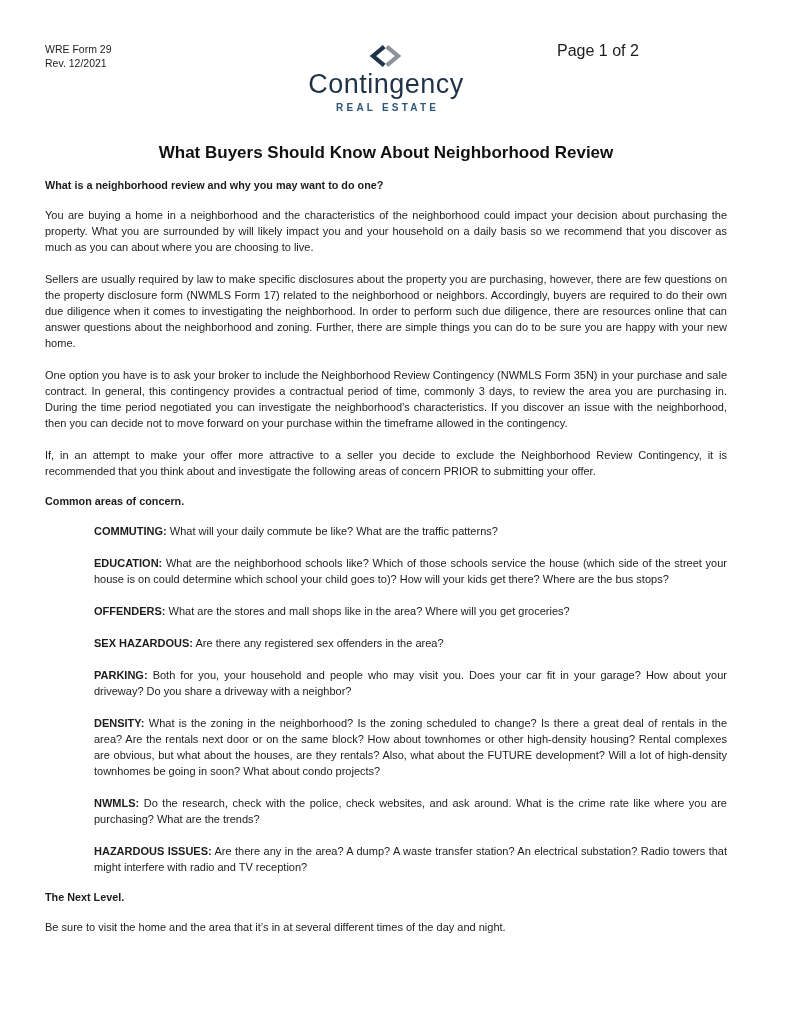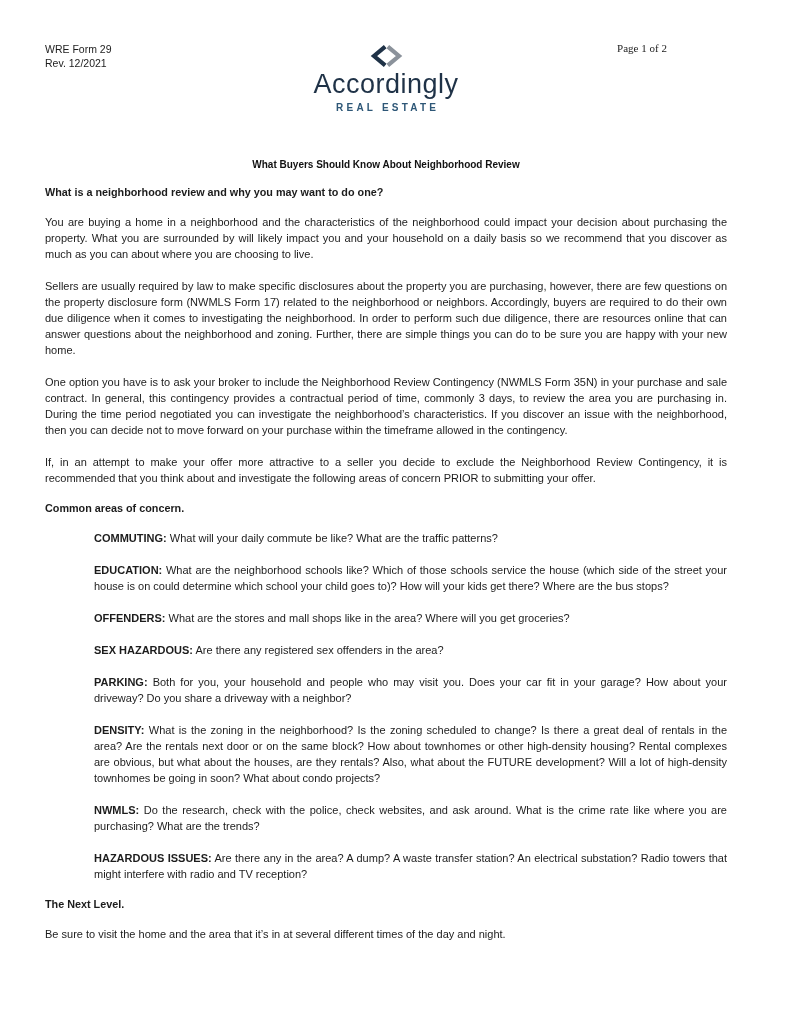--- a/index.html
+++ b/index.html
@@ -23,24 +23,23 @@
     align-items: flex-start;
   }
   .header-left {
     width: 170px;
     font-size: 10.5px;
     line-height: 14px;
     color: #1c1c1c;
   }
   .header-right {
     width: 170px;
-    font-size: 11px;
-    text-align: center;
+    font-size: 16px;
+    text-align: left;
     color: #1c1c1c;
-    font-family: Liberation Serif, serif;
   }
   .logo {
     display: flex;
     flex-direction: column;
     align-items: center;
     margin-top: 2px;
   }
   .logo-mark { display: block; }
   .logo-name {
     font-size: 27px;
@@ -53,25 +52,25 @@
     font-size: 10px;
     font-weight: 700;
     letter-spacing: 3.2px;
     text-indent: 3.2px;
     margin-top: 2px;
     color: #2e5777;
   }
 
   
   .title {
-    font-size: 10px;
+    font-size: 17px;
     font-weight: 700;
     text-align: center;
     color: #111111;
-    margin-top: 46px;
+    margin-top: 30px;
   }
   .subheading {
     font-size: 10.8px;
     font-weight: 700;
     margin-top: 16px;
     color: #1c1c1c;
   }
   .para, .concern {
     font-size: 11px;
     line-height: 16px;
@@ -91,21 +90,21 @@
     <div class="header-left">
       <div>WRE Form 29</div>
       <div>Rev. 12/2021</div>
     </div>
 
     <div class="logo">
       <svg class="logo-mark" width="33" height="24" viewBox="0 0 33 24" aria-hidden="true">
         <path d="M15.2 2.6 L4.0 12 L15.2 21.4" fill="none" stroke="#1f3247" stroke-width="4.2"></path>
         <path d="M17.8 2.6 L29.0 12 L17.8 21.4" fill="none" stroke="#8b929b" stroke-width="4.2"></path>
       </svg>
-      <div class="logo-name">Accordingly</div>
+      <div class="logo-name">Contingency</div>
       <div class="logo-sub">REAL ESTATE</div>
     </div>
 
     <div class="header-right">Page 1 of 2</div>
   </header>
 
   <h1 class="title">What Buyers Should Know About Neighborhood Review</h1>
 
   <p class="subheading">What is a neighborhood review and why you may want to do one?</p>
 

